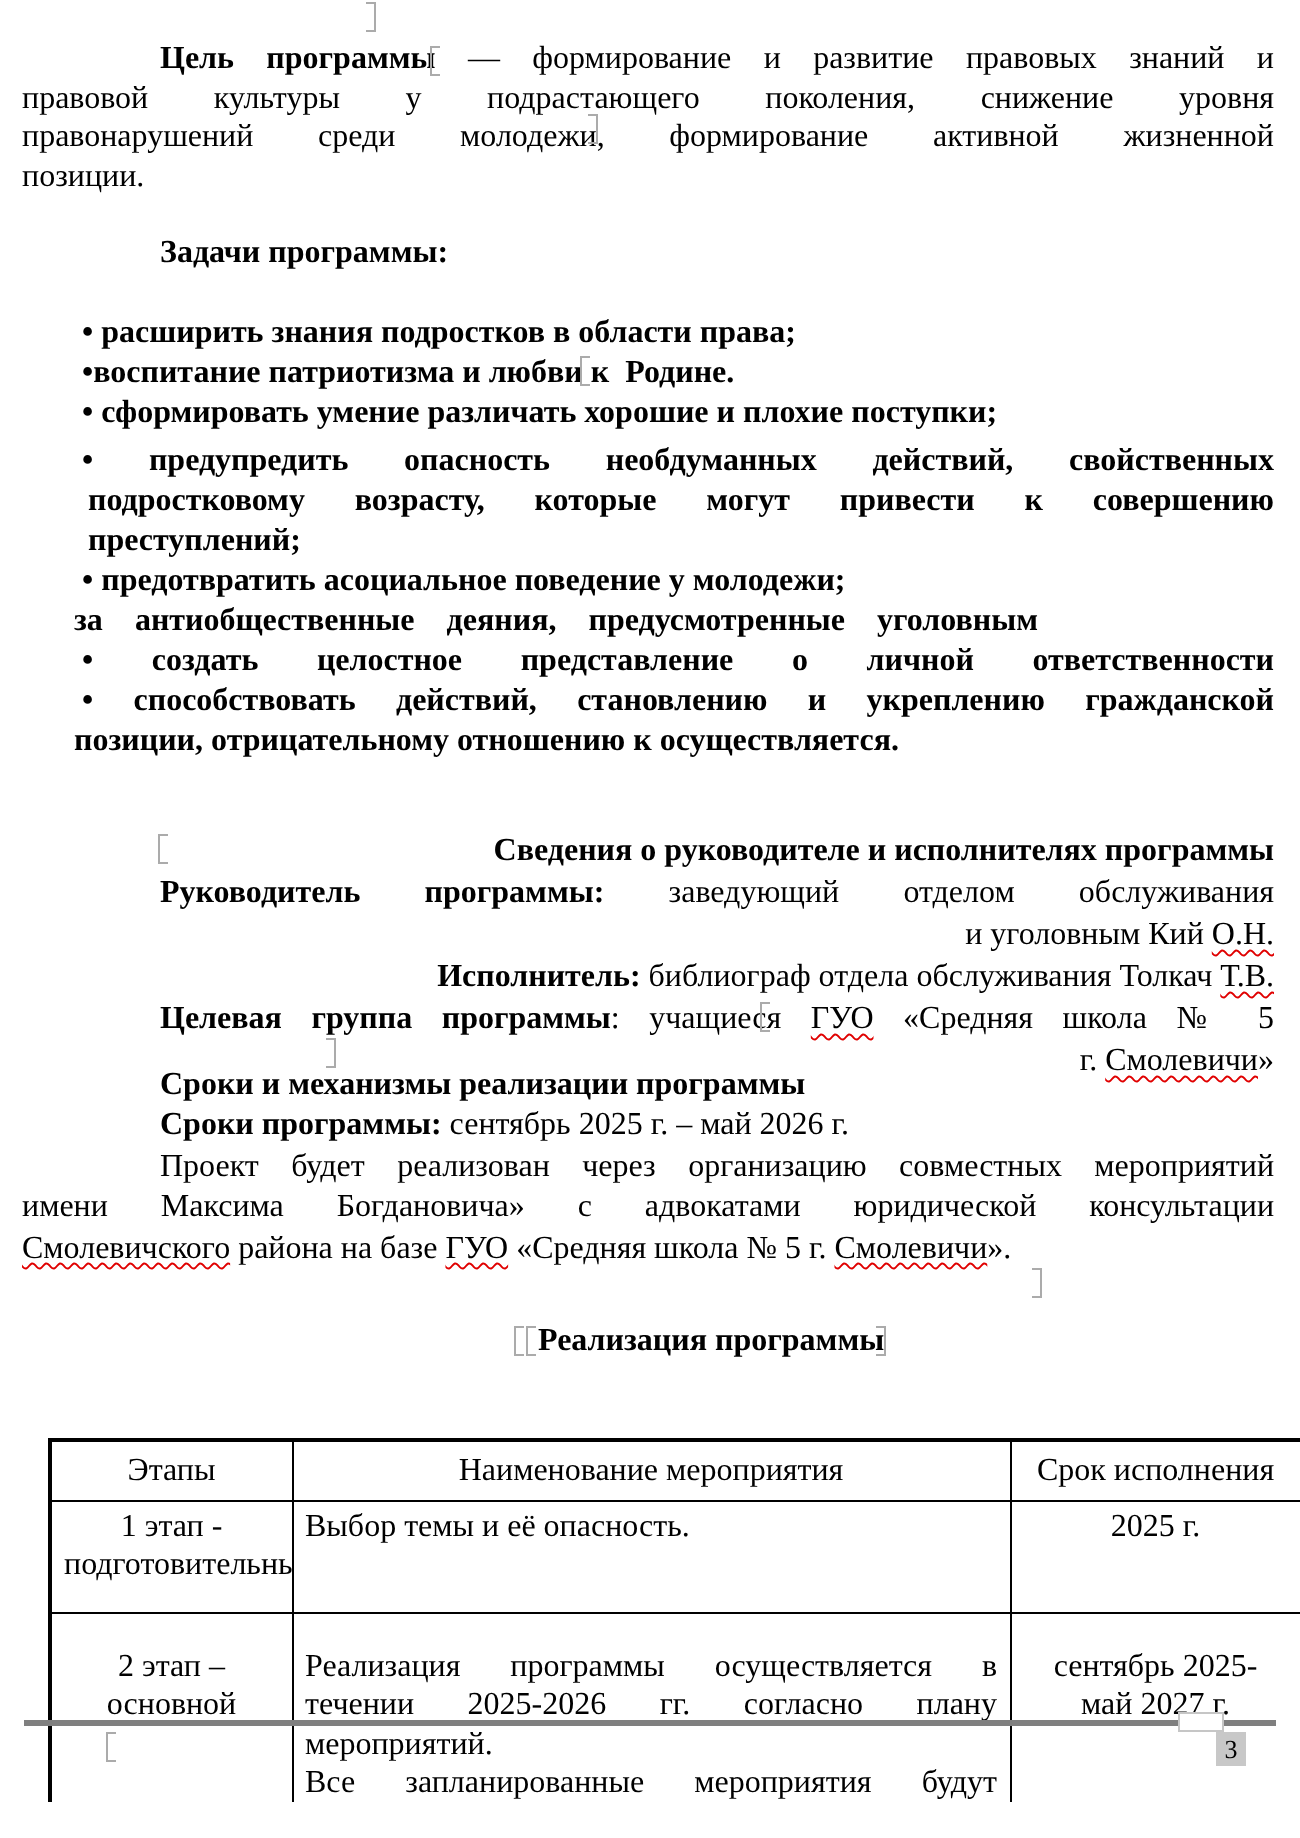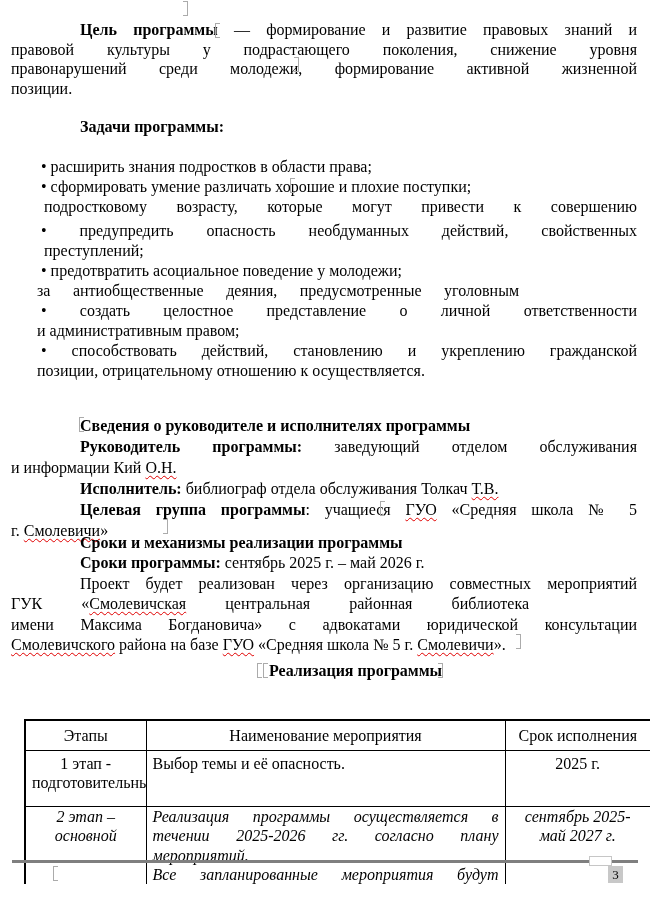--- a/index.html
+++ b/index.html
@@ -15,37 +15,37 @@
   .bl{padding-left:30px;}         
   .hang{padding-left:33px;}       
   .hang2{padding-left:26px;}      
   .short{padding-right:118px;}    
   .short2{padding-right:108px;}
   .m4{margin-top:4px;}
   .sp{text-decoration-line:underline;text-decoration-style:wavy;
       text-decoration-color:#e00000;text-decoration-thickness:1px;text-underline-offset:2px;}
   .goal{top:20px;} .goal .line{line-height:19.5px;}
   .tasksh{top:117px;}
-  .bullets{top:157px;} .bullets .line{line-height:20px;}
-  .info{top:415px;} .info .line{line-height:21px;}
+  .bullets{top:157px;} .bullets .line{line-height:20px;font-weight:bold;}
+  .info{top:415px;} .info .line{line-height:21px;text-align:right;}
   .timing{top:533px;} .timing .line{line-height:20.4px;}
   .realh{top:661px;} .realh .line{padding-left:258px;}
   
   .bm{position:absolute;width:4px;height:13px;
       border-top:1px solid #ababab;border-bottom:1px solid #ababab;}
   .bm.o{border-left:1px solid #ababab;}
   .bm.c{border-right:1px solid #ababab;}
   
   .tblwrap{position:absolute;left:24px;top:703px;margin-top:16px;}
   table{border-collapse:collapse;table-layout:fixed;width:626px;
         border:2px solid #000;border-bottom:none;}
   td{border:1.5px solid #000;padding:0 6px;vertical-align:top;overflow:hidden;}
   tr.hdr td{height:29px;vertical-align:middle;text-align:center;padding:0 4px;}
   tr.r1 td{height:52px;padding-top:3px;}
-  tr.r2 td{height:72px;padding-top:0;border-bottom:none;font-style:italic;}
+  tr.r2 td{height:72px;padding-top:17px;border-bottom:none;}
   td .cl{line-height:19.3px;}
   .cc{text-align:center;}
   .cell-j{text-align:justify;text-align-last:justify;}
   
   .cutline{position:absolute;left:12px;top:860px;width:626px;height:3px;background:#7f7f7f;}
   .notch{position:absolute;left:589px;top:856px;width:21px;height:8px;background:#fff;border:1px solid #c6c6c6;}
   .pagenum{position:absolute;left:608px;top:866px;width:15px;height:17px;background:#c8c8c8;
            font-size:13px;line-height:17px;text-align:center;}
 </style>
 </head>
@@ -59,46 +59,45 @@
     <div class="line jl">правонарушений среди молодежи, формирование активной жизненной</div>
     <div class="line">позиции.</div>
   </div>
 
   <div class="blk tasksh">
     <div class="line fi b">Задачи программы:</div>
   </div>
 
   <div class="blk bullets">
     <div class="line bl">• расширить знания подростков в области права;</div>
+    <div class="line bl">•воспитание патриотизма и любви к &nbsp;Родине.</div>
     <div class="line bl">• сформировать умение различать хорошие и плохие поступки;</div>
+    <div class="line bl jl m4">• предупредить опасность необдуманных действий, свойственных</div>
     <div class="line hang jl">подростковому возрасту, которые могут привести к совершению</div>
-    <div class="line bl jl m4">• предупредить опасность необдуманных действий, свойственных</div>
     <div class="line hang">преступлений;</div>
     <div class="line bl">• предотвратить асоциальное поведение у молодежи;</div>
     <div class="line hang2 jl short">за антиобщественные деяния, предусмотренные уголовным</div>
     <div class="line bl jl">• создать целостное представление о личной ответственности</div>
-    <div class="line hang2">и административным правом;</div>
     <div class="line bl jl">• способствовать действий, становлению и укреплению гражданской</div>
     <div class="line hang2">позиции, отрицательному отношению к осуществляется.</div>
   </div>
 
   <div class="blk info">
     <div class="line fi b">Сведения о руководителе и исполнителях программы</div>
     <div class="line fi jl"><span class="b">Руководитель программы:</span><span> заведующий отделом обслуживания</span></div>
-    <div class="line"><span>и информации Кий </span><span class="sp">О.Н.</span></div>
+    <div class="line"><span>и уголовным Кий </span><span class="sp">О.Н.</span></div>
     <div class="line fi"><span class="b">Исполнитель:</span><span> библиограф отдела обслуживания Толкач </span><span class="sp">Т.В.</span></div>
     <div class="line fi jl"><span class="b">Целевая группа программы</span><span>: учащиеся </span><span class="sp">ГУО</span><span> «Средняя школа № 5</span></div>
     <div class="line"><span>г. </span><span class="sp">Смолевичи</span><span>»</span></div>
   </div>
 
   <div class="blk timing">
     <div class="line fi b">Сроки и механизмы реализации программы</div>
     <div class="line fi"><span class="b">Сроки программы:</span><span> сентябрь 2025 г. – май 2026 г.</span></div>
     <div class="line fi jl">Проект будет реализован через организацию совместных мероприятий</div>
-    <div class="line jl short2"><span>ГУК «</span><span class="sp">Смолевичская</span><span> центральная районная библиотека</span></div>
     <div class="line jl">имени Максима Богдановича» с адвокатами юридической консультации</div>
     <div class="line"><span class="sp">Смолевичского</span><span> района на базе </span><span class="sp">ГУО</span><span> «Средняя школа № 5 г. </span><span class="sp">Смолевичи</span><span>».</span></div>
   </div>
 
   <div class="blk realh">
     <div class="line b">Реализация программы</div>
   </div>
 
   <div class="tblwrap">
     <table>

